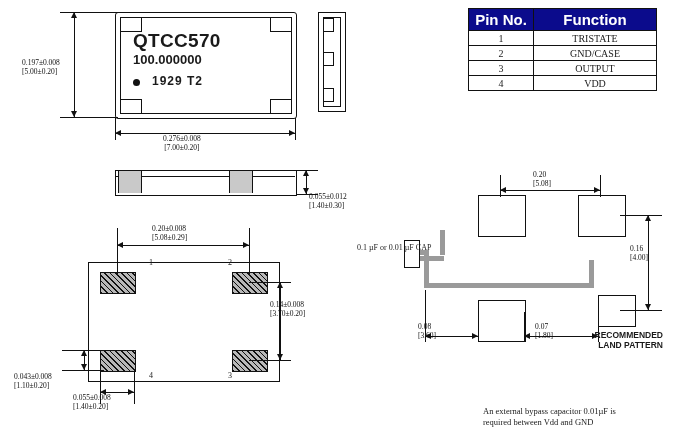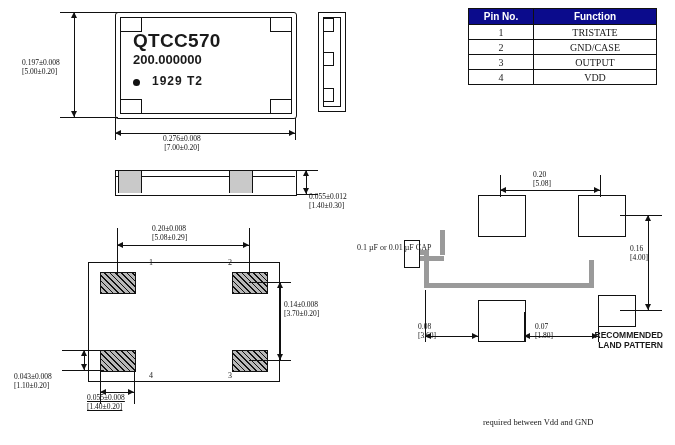--- a/index.html
+++ b/index.html
@@ -45,21 +45,21 @@
   #profile-top-line{left:115px;top:176px;width:180px;}
   .profile-pad{position:absolute;top:171px;width:22px;height:22px;background:#c9c9c9;border-right:1px solid #111;border-left:1px solid #111;}
   
   #bot-body{left:88px;top:262px;width:190px;height:118px;border:1.4px solid #111;background:#fff;}
   .bpad{position:absolute;width:34px;height:20px;background:#b8b8b8;border:1px solid #111;}
   .bpad .hatch{width:100%;height:100%;
     background:repeating-linear-gradient(45deg,#111 0 1px,transparent 1px 4px);}
   .padnum{position:absolute;font-size:8px;font-family:"Liberation Serif",serif;}
   
   #pin-table{left:468px;top:8px;border-collapse:collapse;font-family:"Liberation Serif",serif;font-size:10px;}
-  #pin-table th{background:#0b0b8c;color:#fff;border:1px solid #111;padding:2px 6px;font-weight:700;font-family:"Liberation Sans",sans-serif;font-size:10px;}
+  #pin-table th{background:#0b0b8c;color:#fff;border:1px solid #111;padding:2px 6px;font-weight:700;font-family:"Liberation Sans",sans-serif;font-size:15px;}
   #pin-table td{border:1px solid #111;padding:1.5px 6px;text-align:center;}
   #pin-table td.no{width:52px;}
   #pin-table td.fn{width:110px;}
   
   .land-pad{position:absolute;border:1.2px solid #111;background:#fff;}
   #land-note{left:483px;top:406px;width:190px;font-size:8.5px;line-height:11px;}
   #land-title{right:12px;top:330px;text-align:right;font-family:"Liberation Sans",sans-serif;font-weight:700;font-size:8.5px;line-height:10px;}
   .trace{position:absolute;background:#9a9a9a;}
   #cap-box{left:404px;top:240px;width:14px;height:26px;border:1.2px solid #111;background:#fff;}
   #cap-label{left:357px;top:243px;font-size:8px;line-height:10px;}
@@ -68,21 +68,21 @@
 <body>
 
 <div class="abs" id="pkg-top-body"></div>
 <div class="abs" id="pkg-top-inner">
   <div class="corner-pad" style="left:-1px;top:-1px;"></div>
   <div class="corner-pad" style="right:-1px;top:-1px;"></div>
   <div class="corner-pad" style="left:-1px;bottom:-1px;"></div>
   <div class="corner-pad" style="right:-1px;bottom:-1px;"></div>
 </div>
 <div class="abs" id="pkg-label-line1">QTCC570</div>
-<div class="abs" id="pkg-label-line2">200.000000</div>
+<div class="abs" id="pkg-label-line2">100.000000</div>
 <div class="abs" id="pkg-dot"></div>
 <div class="abs" id="pkg-label-line3">1929  T2</div>
 
 <div class="vline abs" style="left:115px;top:118px;height:22px;"></div>
 <div class="vline abs" style="left:295px;top:118px;height:22px;"></div>
 <div class="hline abs" style="left:115px;top:133px;width:180px;"></div>
 <div class="arrowL abs" style="left:115px;top:130px;"></div>
 <div class="arrowR abs" style="left:289px;top:130px;"></div>
 <div class="abs dim" style="left:163px;top:134px;text-align:center;">
   <span>0.276±0.008</span>
@@ -148,41 +148,41 @@
 <div class="abs dim" style="left:152px;top:224px;">
   <span>0.20±0.008</span>
   <span class="l2">[5.08±0.29]</span>
 </div>
 
 <div class="hline abs" style="left:249px;top:282px;width:42px;"></div>
 <div class="hline abs" style="left:249px;top:360px;width:42px;"></div>
 <div class="vline abs" style="left:280px;top:282px;height:78px;"></div>
 <div class="arrowU abs" style="left:277px;top:282px;"></div>
 <div class="arrowD abs" style="left:277px;top:354px;"></div>
-<div class="abs dim" style="left:284px;top:300px;">
+<div class="abs dim" style="left:270px;top:300px;">
   <span>0.14±0.008</span>
   <span class="l2">[3.70±0.20]</span>
 </div>
 
 <div class="hline abs" style="left:62px;top:350px;width:42px;"></div>
 <div class="hline abs" style="left:62px;top:370px;width:42px;"></div>
 <div class="vline abs" style="left:84px;top:350px;height:20px;"></div>
 <div class="arrowU abs" style="left:81px;top:350px;"></div>
 <div class="arrowD abs" style="left:81px;top:364px;"></div>
 <div class="abs dim" style="left:14px;top:372px;">
   <span>0.043±0.008</span>
   <span class="l2">[1.10±0.20]</span>
 </div>
 
 <div class="vline abs" style="left:100px;top:370px;height:34px;"></div>
 <div class="vline abs" style="left:134px;top:370px;height:34px;"></div>
 <div class="hline abs" style="left:100px;top:392px;width:34px;"></div>
 <div class="arrowL abs" style="left:100px;top:389px;"></div>
 <div class="arrowR abs" style="left:128px;top:389px;"></div>
-<div class="abs dim" style="left:87px;top:393px;text-decoration:underline;">
+<div class="abs dim" style="left:73px;top:393px;">
   <span>0.055±0.008</span>
   <span class="l2">[1.40±0.20]</span>
 </div>
 
 <table id="pin-table" class="abs">
   <thead>
     <tr>
       <th>Pin No.</th>
       <th>Function</th>
     </tr>
@@ -265,15 +265,15 @@
   <span>0.07</span>
   <span class="l2">[1.80]</span>
 </div>
 
 <div class="abs" id="land-title">
   <span>RECOMMENDED</span><br>
   <span>LAND PATTERN</span>
 </div>
 
 <div class="abs" id="land-note">
-  <br>
+  <span>An external bypass capacitor 0.01µF is</span><br>
   <span>required between Vdd and GND</span>
 </div>
 
 </body></html>

